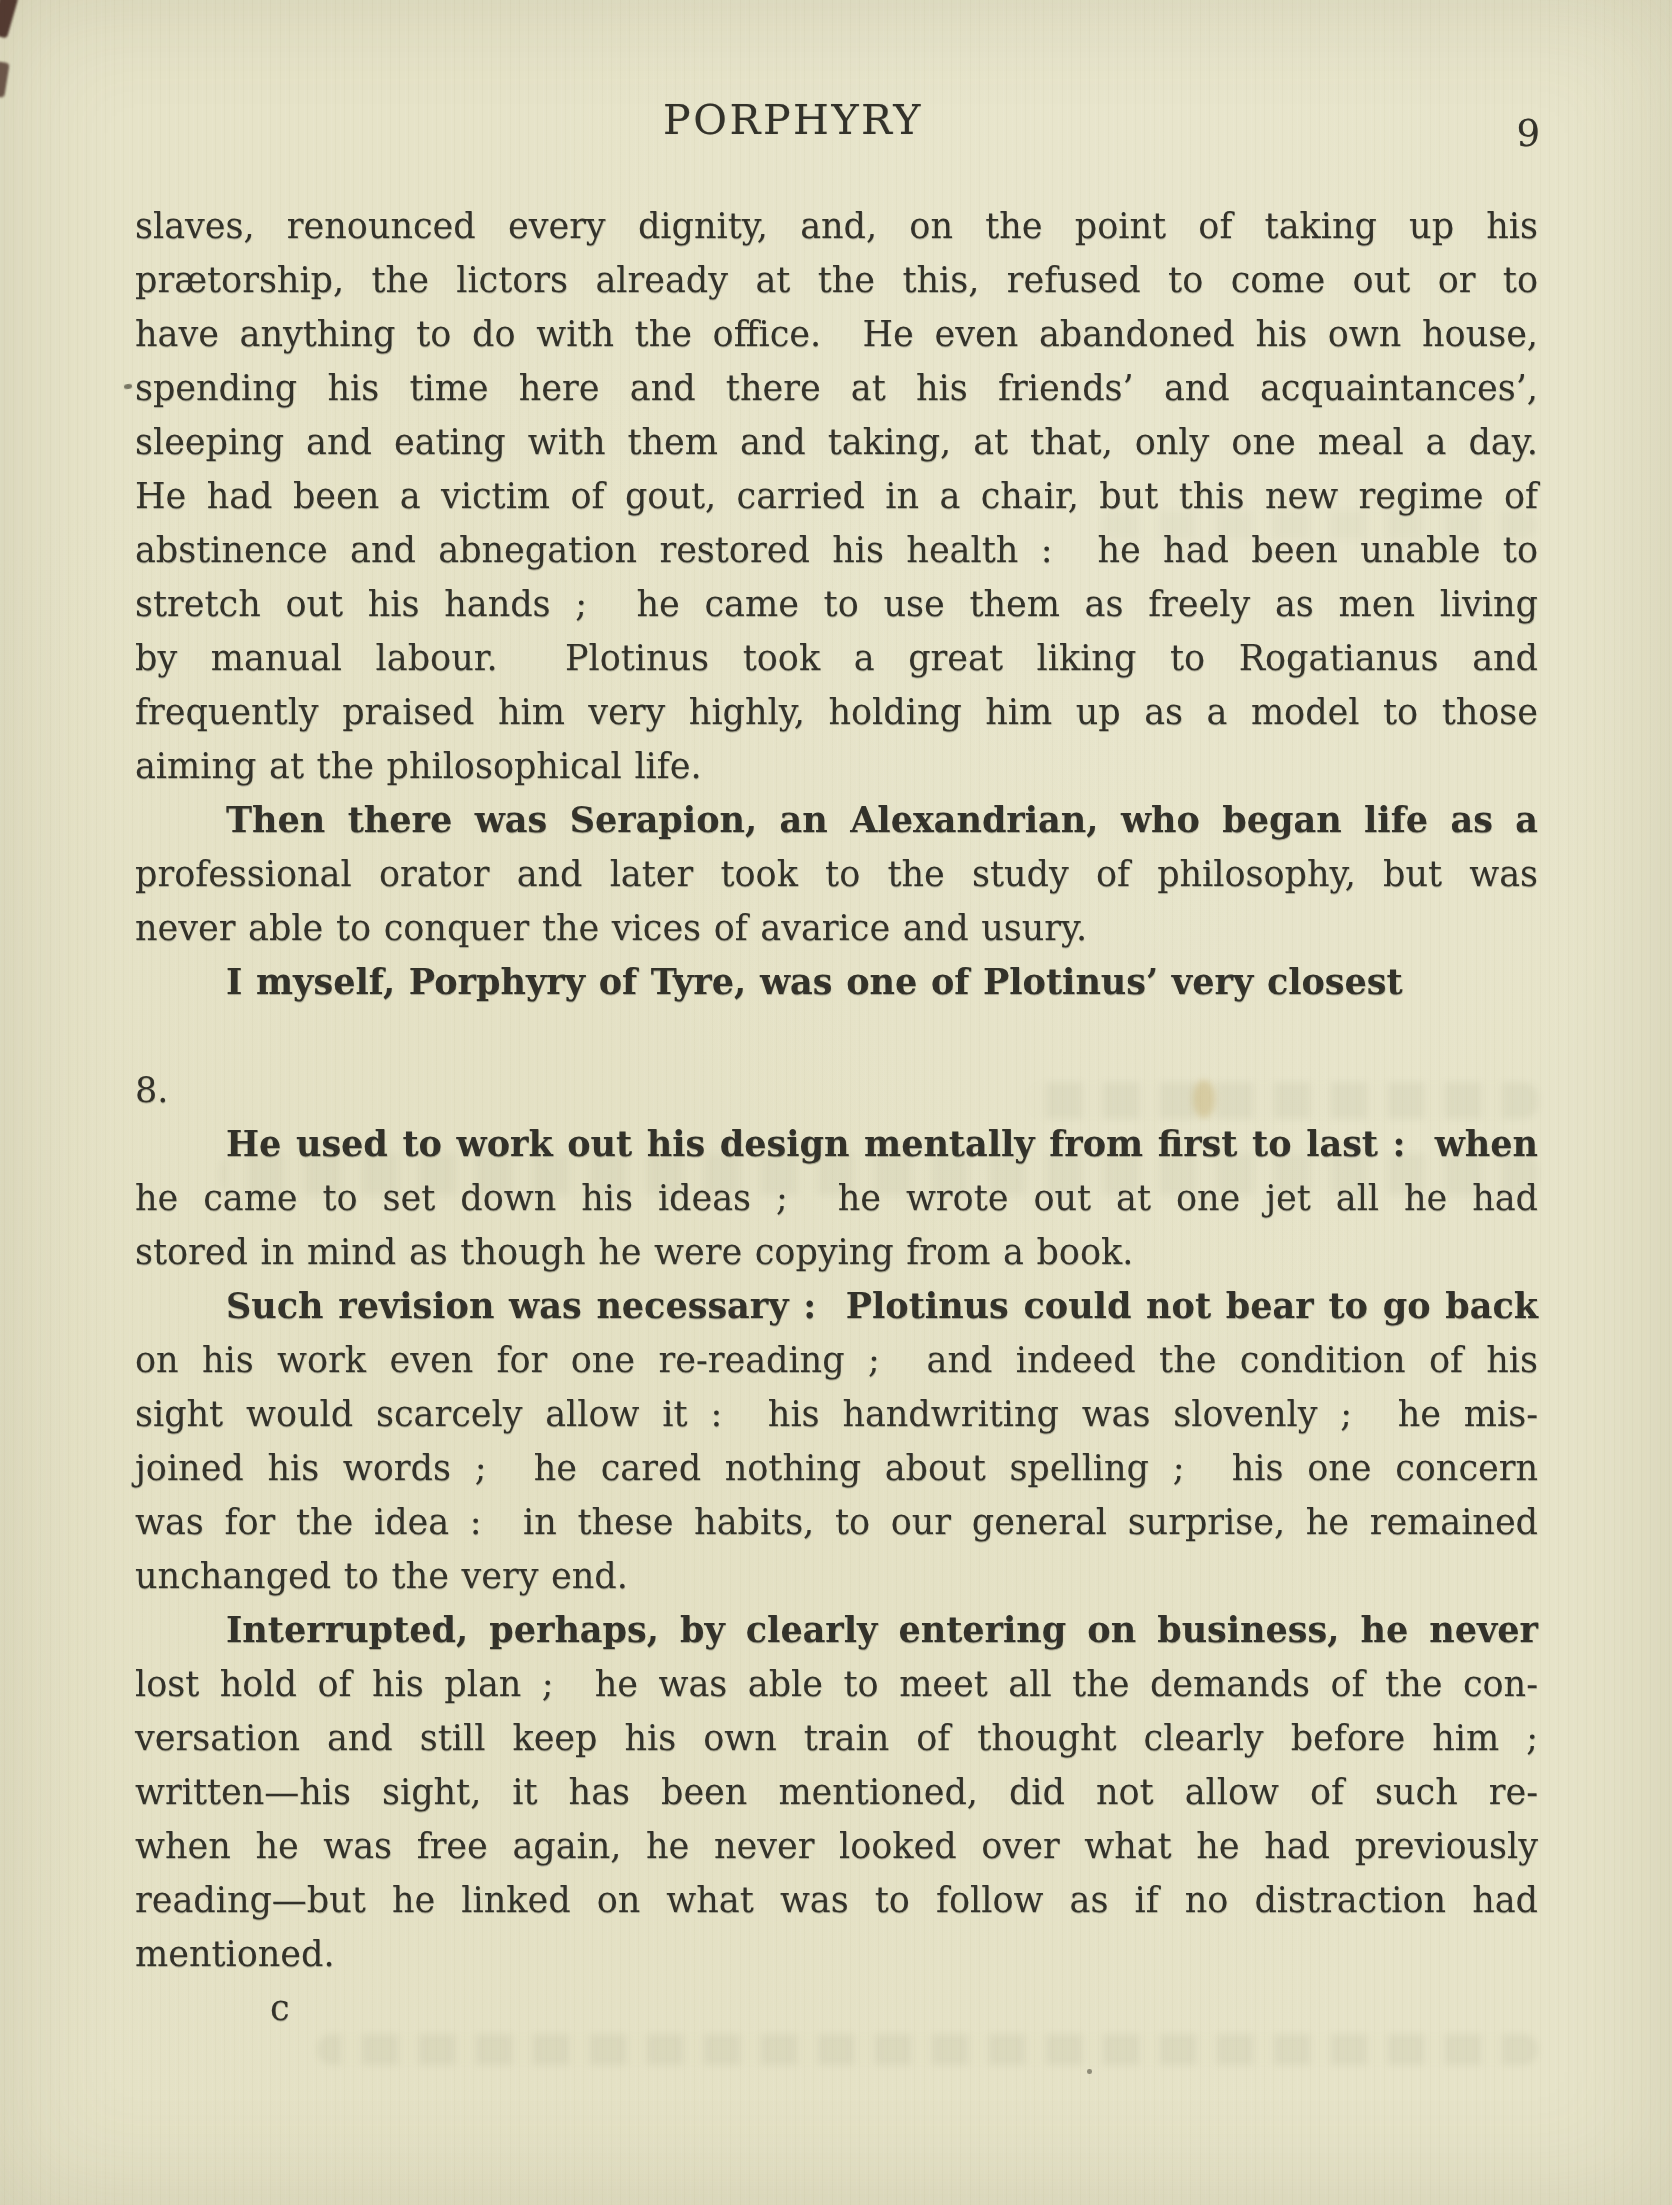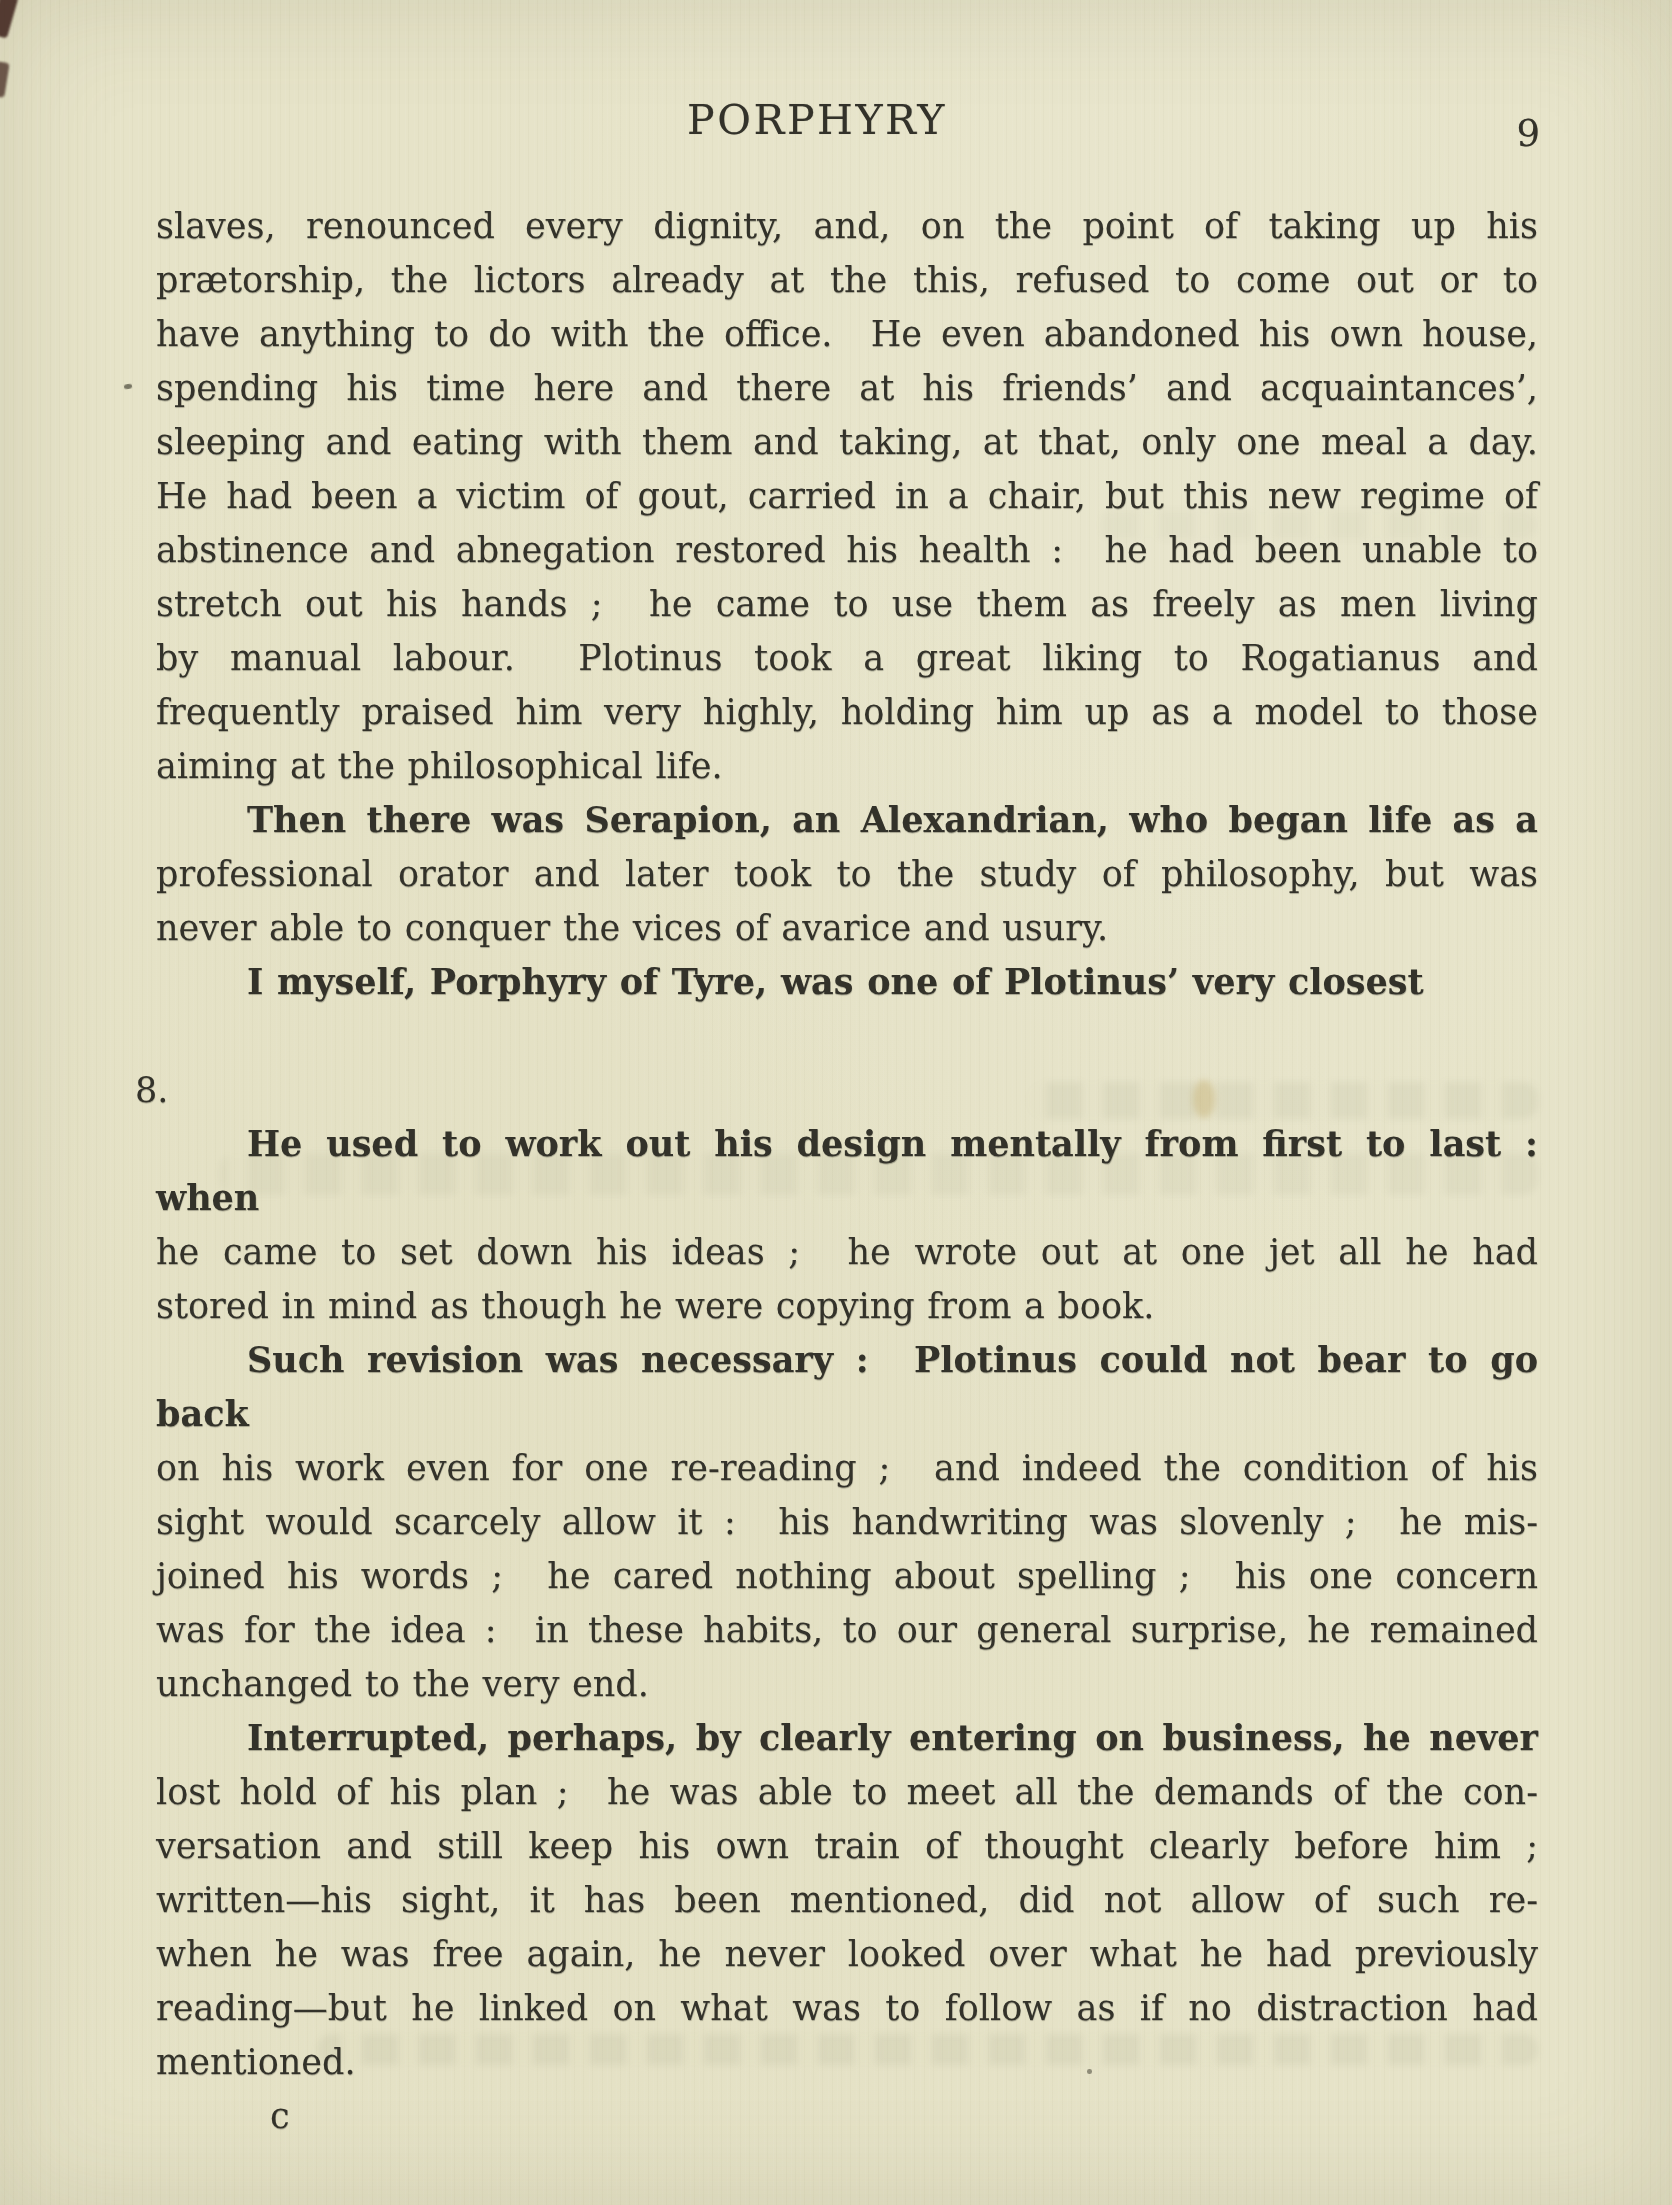--- a/index.html
+++ b/index.html
@@ -23,40 +23,38 @@
         rgba(0,0,0,0) 4.6px, rgba(0,0,0,0) 9.2px),
       #e6e3c8;
     box-shadow: inset 0 0 112px rgba(100,92,55,0.16);
   }
   
   .running-head {
     position: absolute; top: 100px; left: 0; width: 1586px;
     text-align: center;
     font-size: 41px; letter-spacing: 2.6px; line-height: 1;
     text-shadow: 0.3px 0.4px 0.7px rgba(46,45,36,0.38);
-    margin-left: 24px;
   }
   .page-number {
     position: absolute; top: 115px; right: 132px;
     font-size: 37px; line-height: 1;
     text-shadow: 0.3px 0.4px 0.7px rgba(46,45,36,0.38);
   }
   
   .text-block {
     position: absolute; left: 135px; top: 199px; width: 1403px;
     font-size: 35px; line-height: 54px;
     word-spacing: 1.5px;
     text-shadow: 0.3px 0.5px 0.7px rgba(46,45,36,0.33);
   }
   .line {
     display: block;
     white-space: pre-wrap;
     text-align: justify;
     text-align-last: justify;
-    margin-left: 21px;
   }
   .para .line:last-child { text-align-last: left; }
   .para.indent .line:first-child { text-indent: 91px; font-weight: bold; }
   .section-number {
     margin-top: 54px;
     line-height: 54px;
   }
   .signature { padding-left: 135px; line-height: 54px; }
   
   .showthrough {

